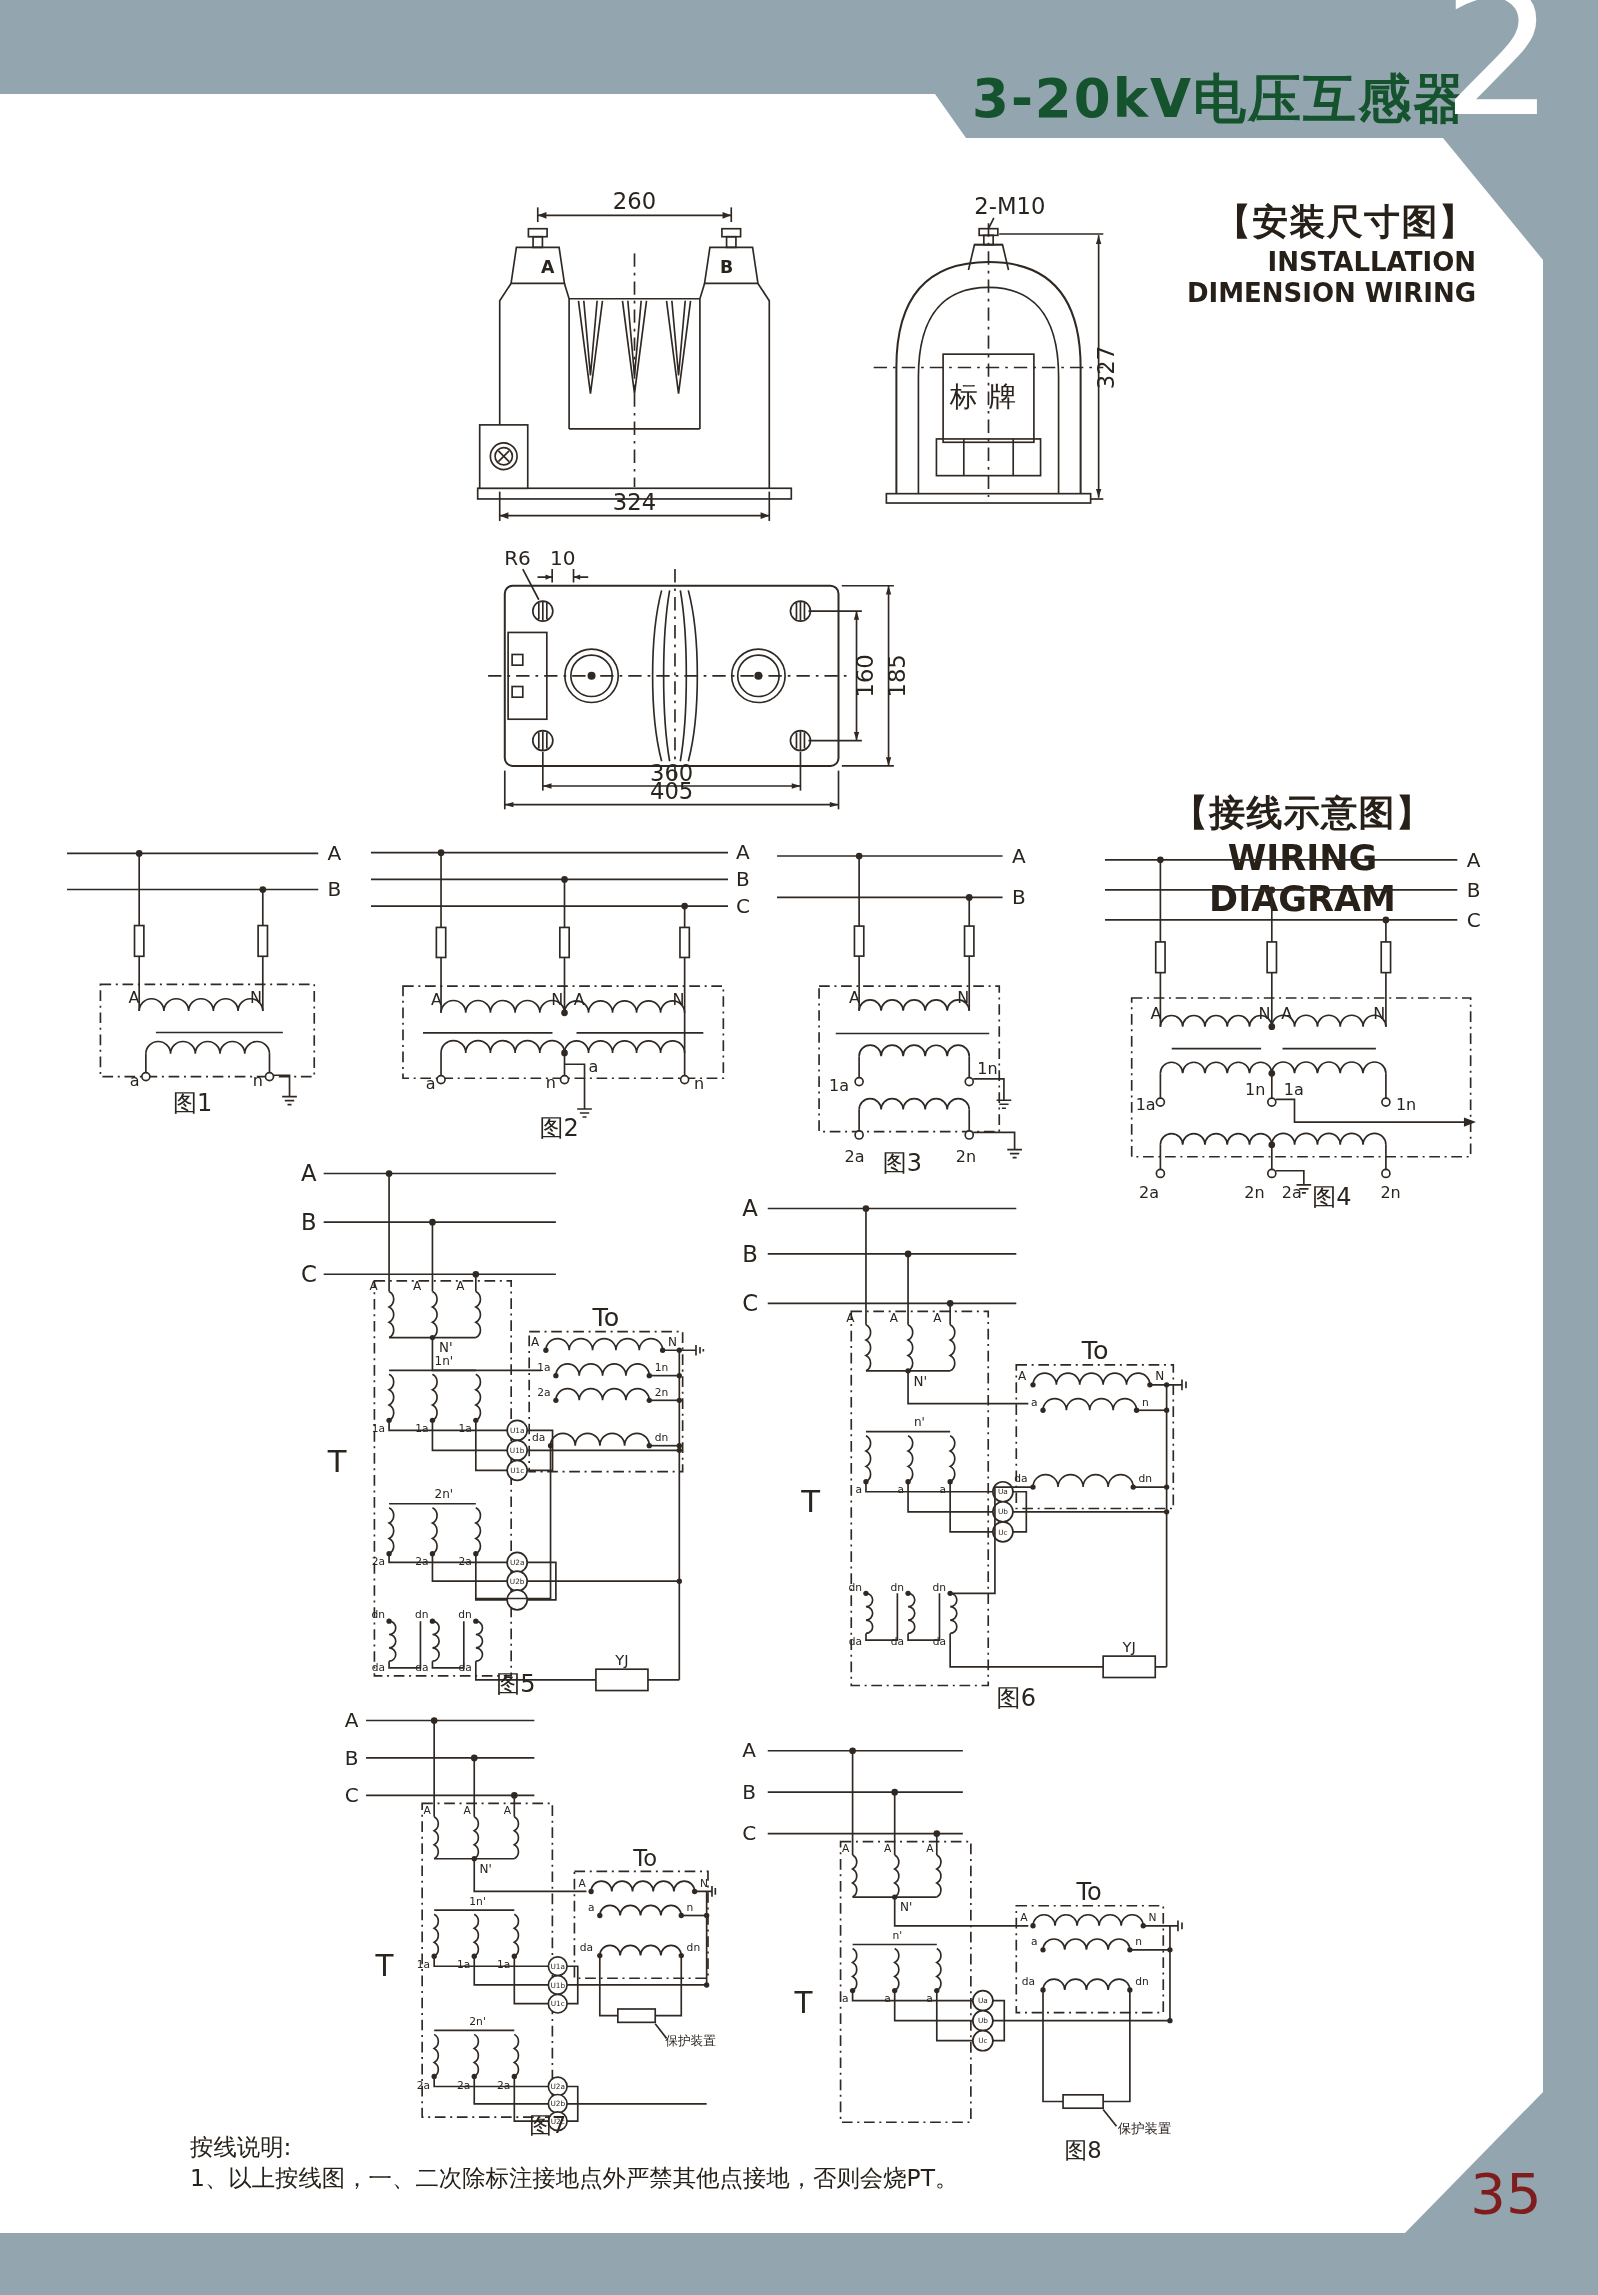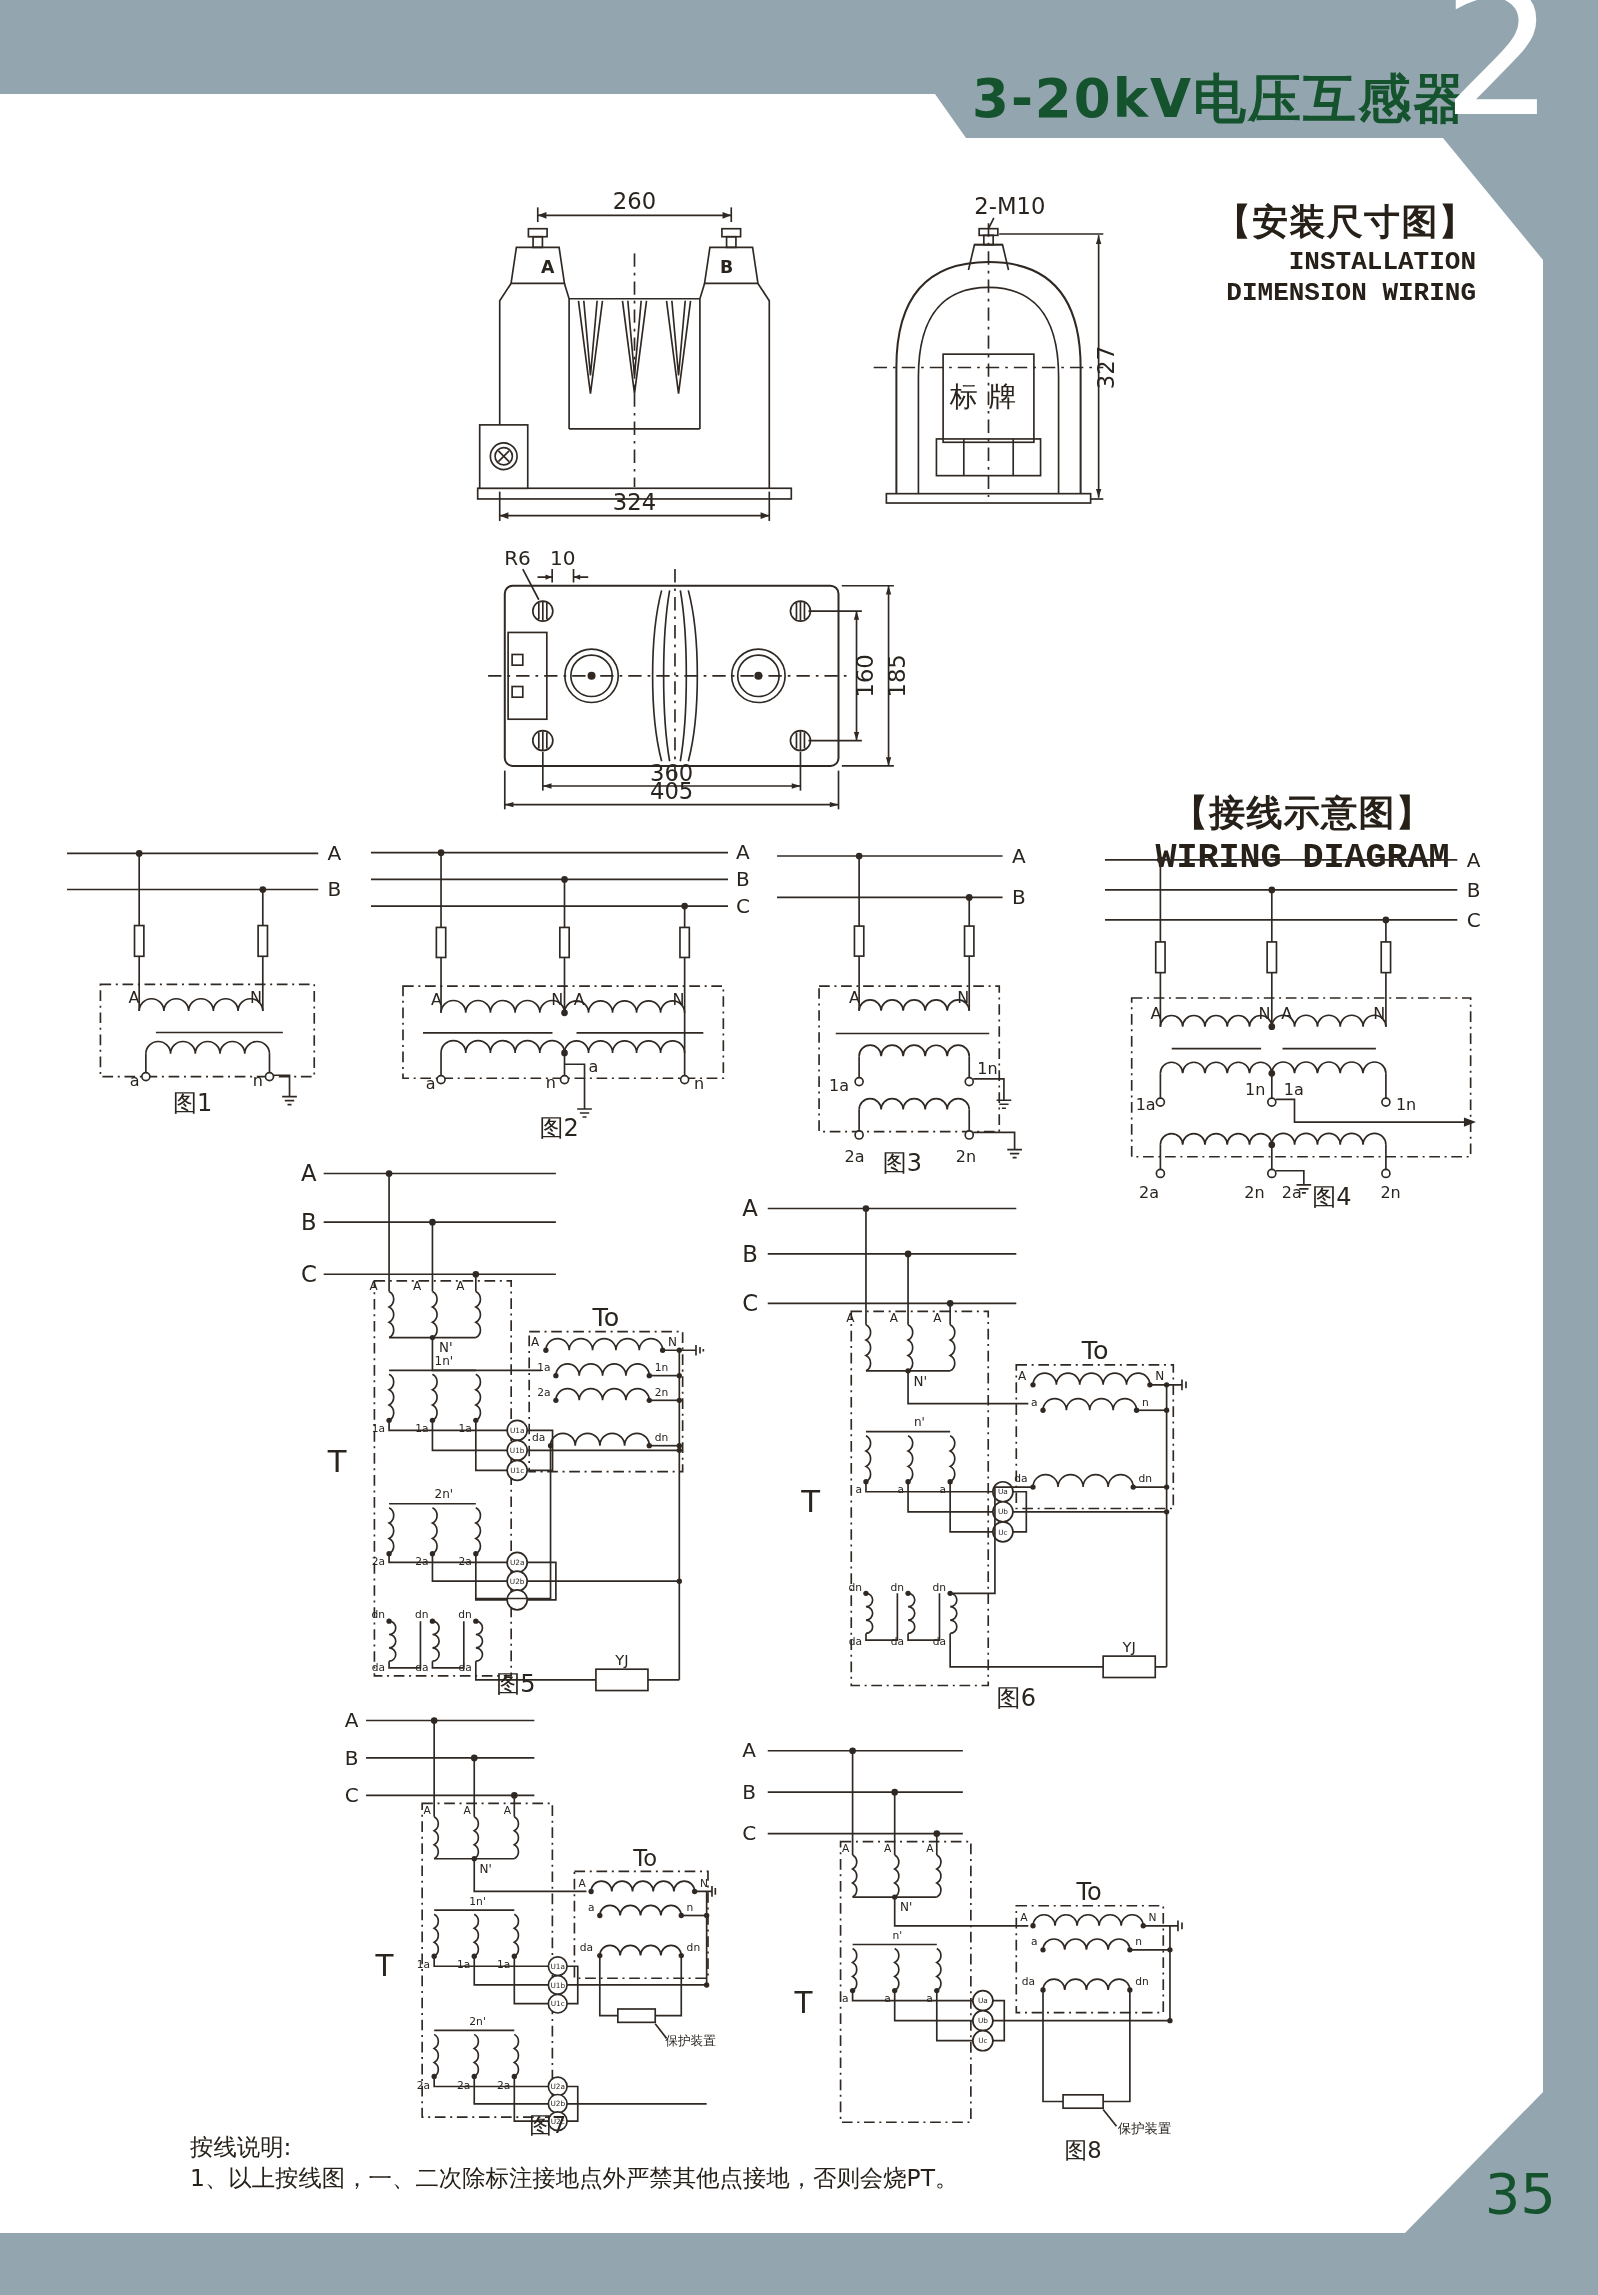--- a/index.html
+++ b/index.html
@@ -5,25 +5,25 @@
   html,body{margin:0;padding:0;}
   body{width:1598px;height:2295px;position:relative;background:#93a5ae;
        font-family:"DejaVu Sans",sans-serif;color:#262019;overflow:hidden;}
   .abs{position:absolute;}
   .white-area{position:absolute;inset:0;background:#ffffff;
       clip-path:polygon(0px 94px,935px 94px,966px 138px,1443px 138px,1543px 260px,
                         1543px 2092px,1405px 2233px,0px 2233px);}
   .hdr-title{left:972px;top:64px;font-size:53px;font-weight:bold;color:#14532d;letter-spacing:2px;white-space:nowrap;}
   .hdr-num-wrap{left:1415px;top:0;width:184px;height:138px;overflow:hidden;}
   .hdr-num{position:absolute;left:27px;top:-35px;font-size:177px;font-weight:500;color:#ffffff;line-height:1;}
-  .sec-head{width:347px;text-align:right;font-family:Liberation Mono, monospace;}
+  .sec-head{width:347px;text-align:right;}
   .sec-zh{font-size:36px;font-weight:bold;letter-spacing:1.3px;}
   .sec-en{font-size:26px;font-weight:bold;line-height:1.18;}
   .notes{left:190px;top:2132px;font-size:23.4px;line-height:1.32;white-space:nowrap;}
-  .pagenum{left:1456px;top:2161px;width:100px;text-align:right;font-size:56px;color:#14532d;}
+  .pagenum{left:1456px;top:2161px;width:100px;text-align:center;font-size:56px;color:#7f1d1d;}
   svg{overflow:visible;}
   svg text{fill:#2a241f;font-family:"DejaVu Sans",sans-serif;}
   .ln{stroke:#2f2823;fill:none;stroke-width:2.5px;}
   .ln3{stroke:#2f2823;fill:none;stroke-width:3px;}
   .dd{stroke:#2f2823;fill:none;stroke-width:2.5px;stroke-dasharray:16 7 3 7;}
   .dsh{stroke:#2f2823;fill:none;stroke-width:2.5px;stroke-dasharray:20 9 4 9;}
   .dot{fill:#2f2823;stroke:none;}
   .wbox{fill:#ffffff;stroke:#2f2823;stroke-width:2.5px;}
   .arr{fill:#2f2823;stroke:none;}
   .t34{font-size:34px;} .t30{font-size:30px;} .t26{font-size:26px;font-weight:bold;}

